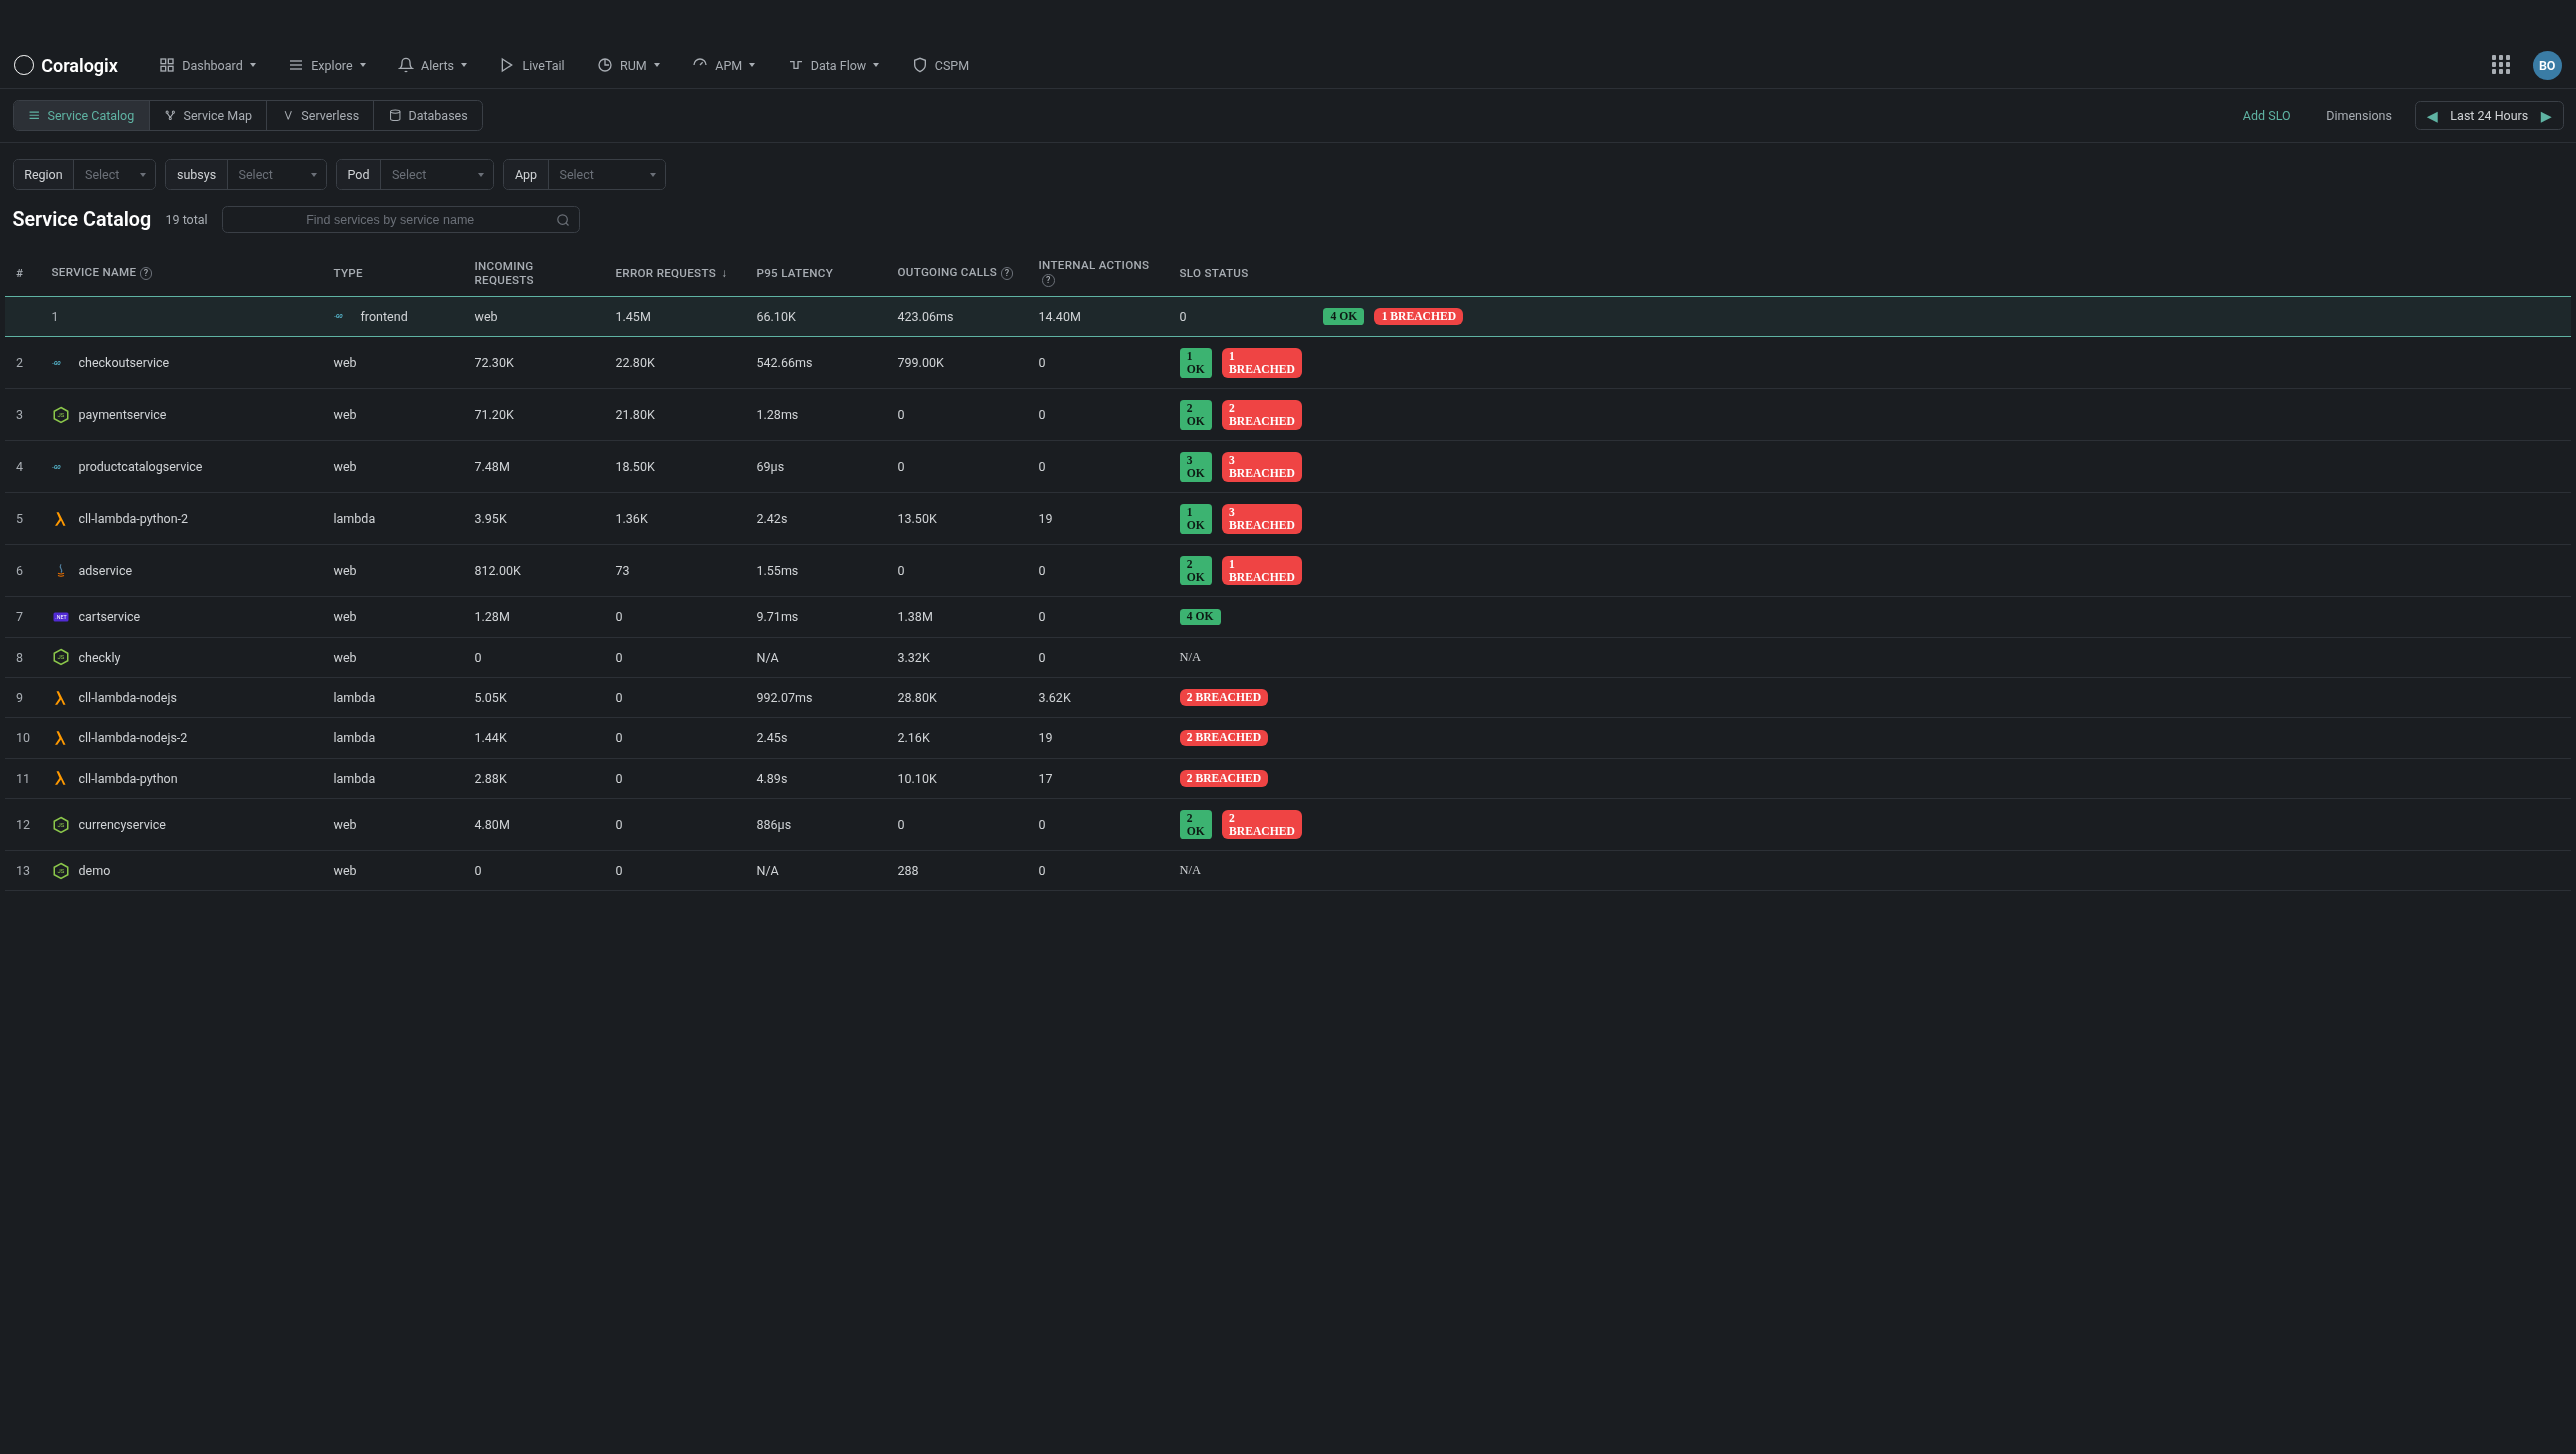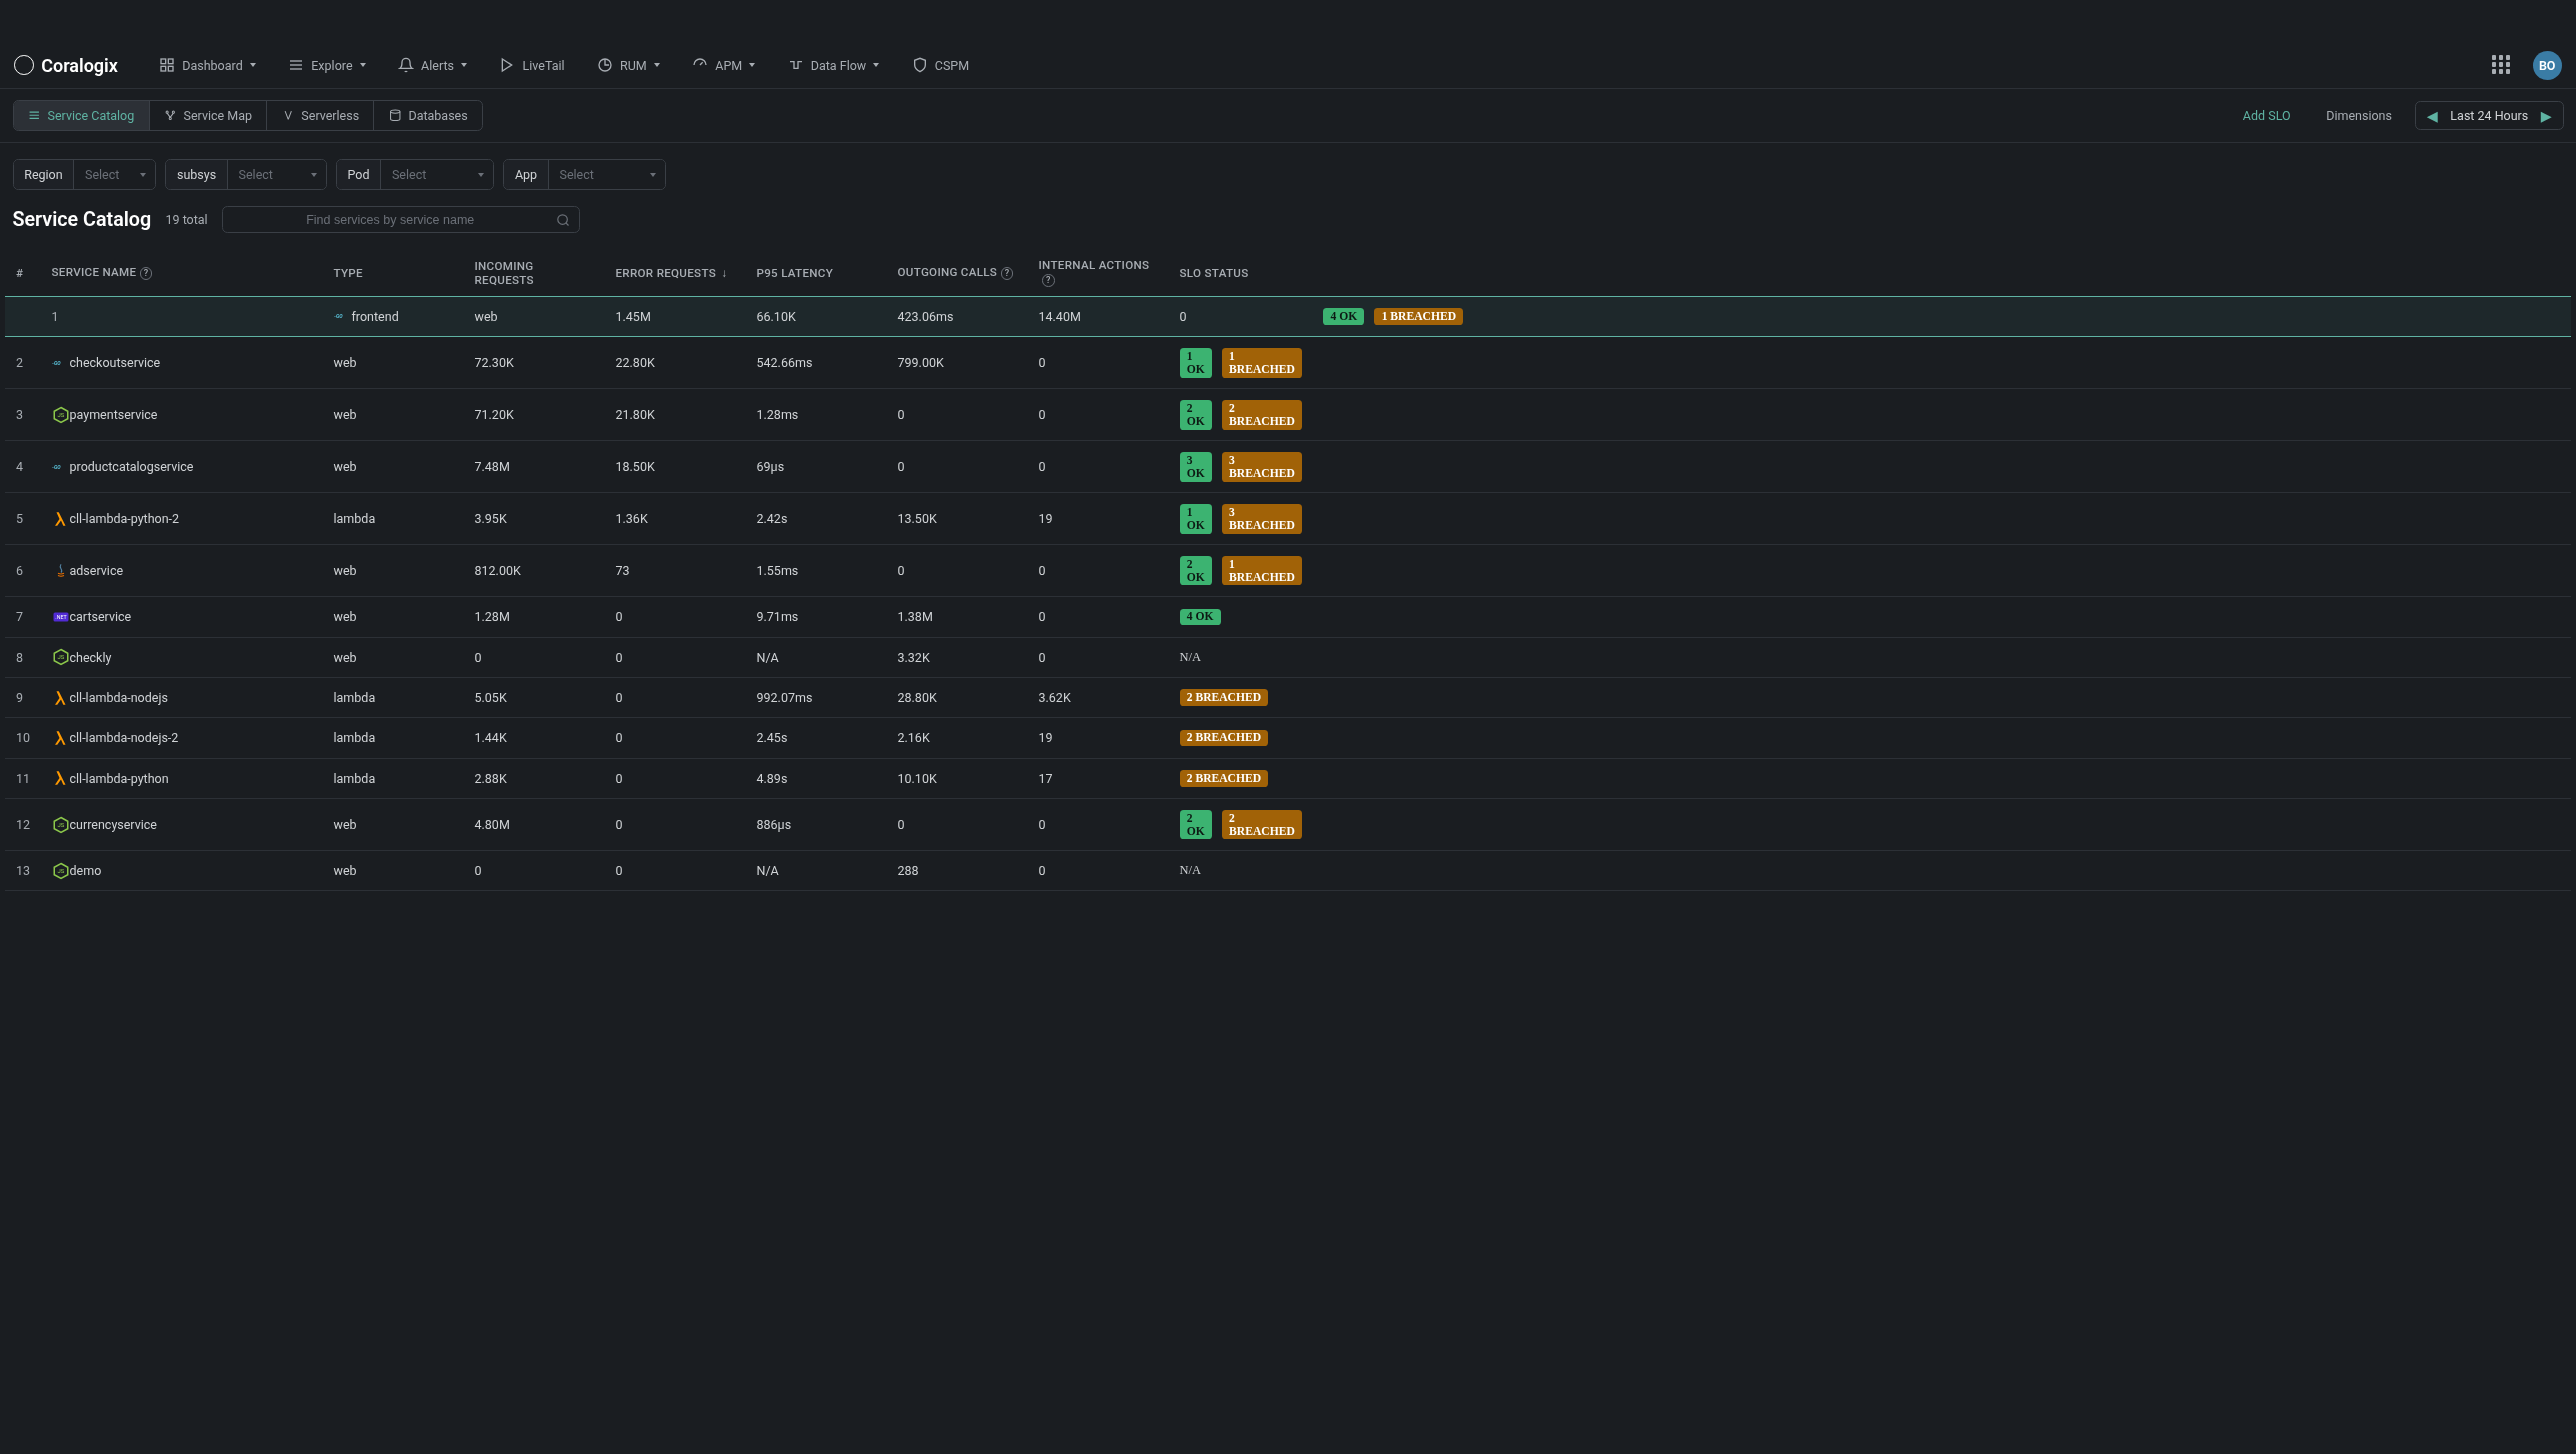--- a/index.html
+++ b/index.html
@@ -259,38 +259,39 @@
   background: #5fb3a3;
 }
 tbody td {
   padding: 10.7px 10.7px;
   color: #d0d3d6;
 }
 .row-num { width: 32px; color: #a8adb3; }
 .svc-cell {
   display: flex;
   align-items: center;
+  gap: 9px;
 }
 .svc-icon {
   width: 18px;
   height: 18px;
   display: flex;
   align-items: center;
   justify-content: center;
   flex-shrink: 0;
 }
 .badge {
   display: inline-block;
   padding: 1.8px 7.2px;
   border-radius: 3.6px;
   font-size: 11.6px;
   font-weight: 600;
 }
 .badge.ok { background: #3cb371; color: #0d1a14; }
-.badge.breach { background: #a16207; color: #fff; }
+.badge.breach { background: #ef4444; color: #fff; border-radius: 6px; }
 .badges { display: flex; gap: 10px; font-family: Liberation Serif, serif; }
 .col-idx { width: 29px; }
 .col-name { width: 282px; }
 .col-type { width: 141px; }
 .col-inc { width: 141px; }
 .col-err { width: 141px; }
 .col-p95 { width: 141px; }
 .col-out { width: 141px; }
 .col-int { width: 141px; }
 .col-slo { width: 140px; }

